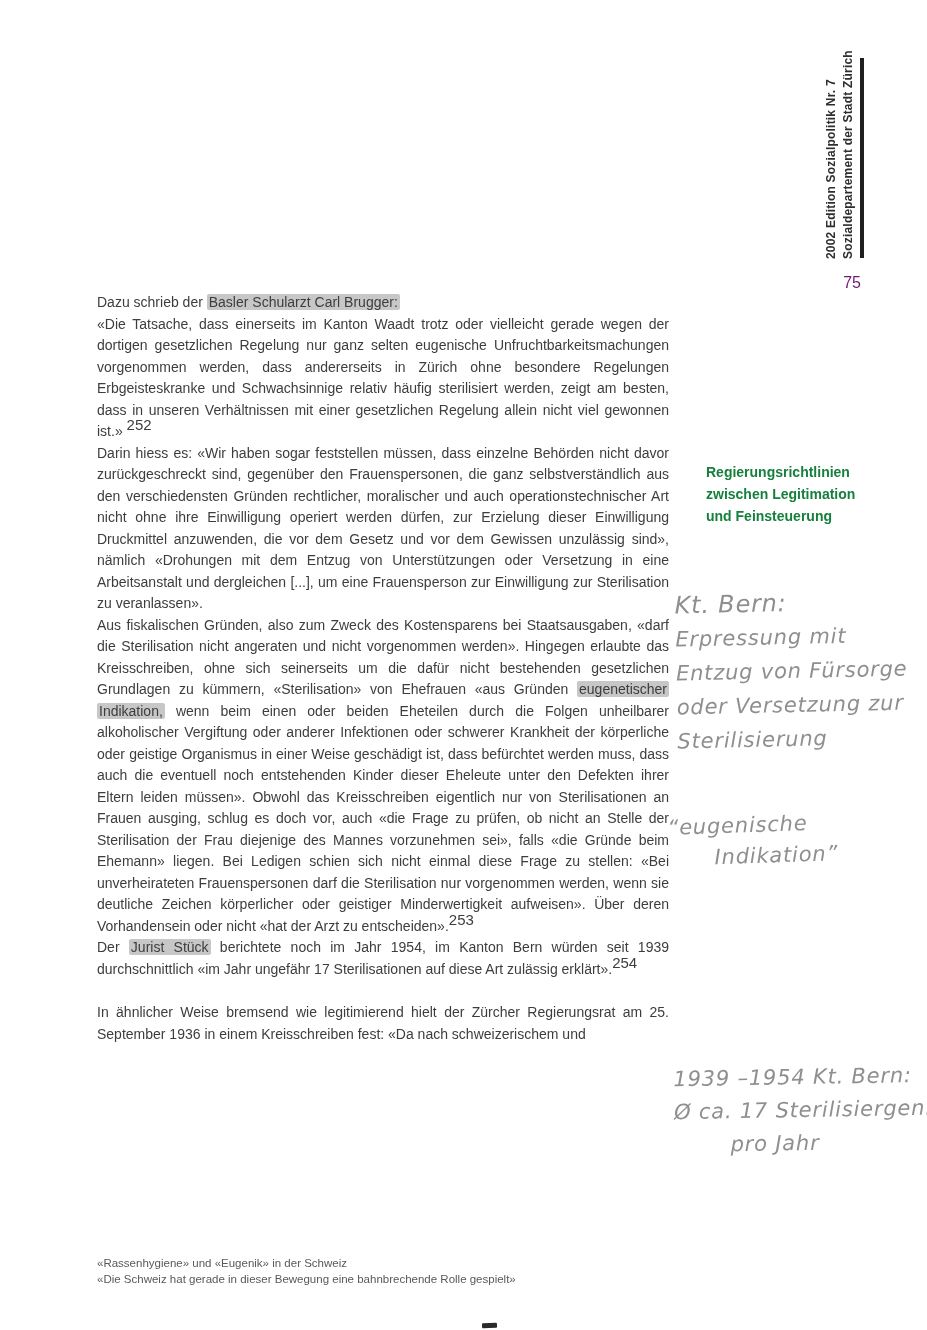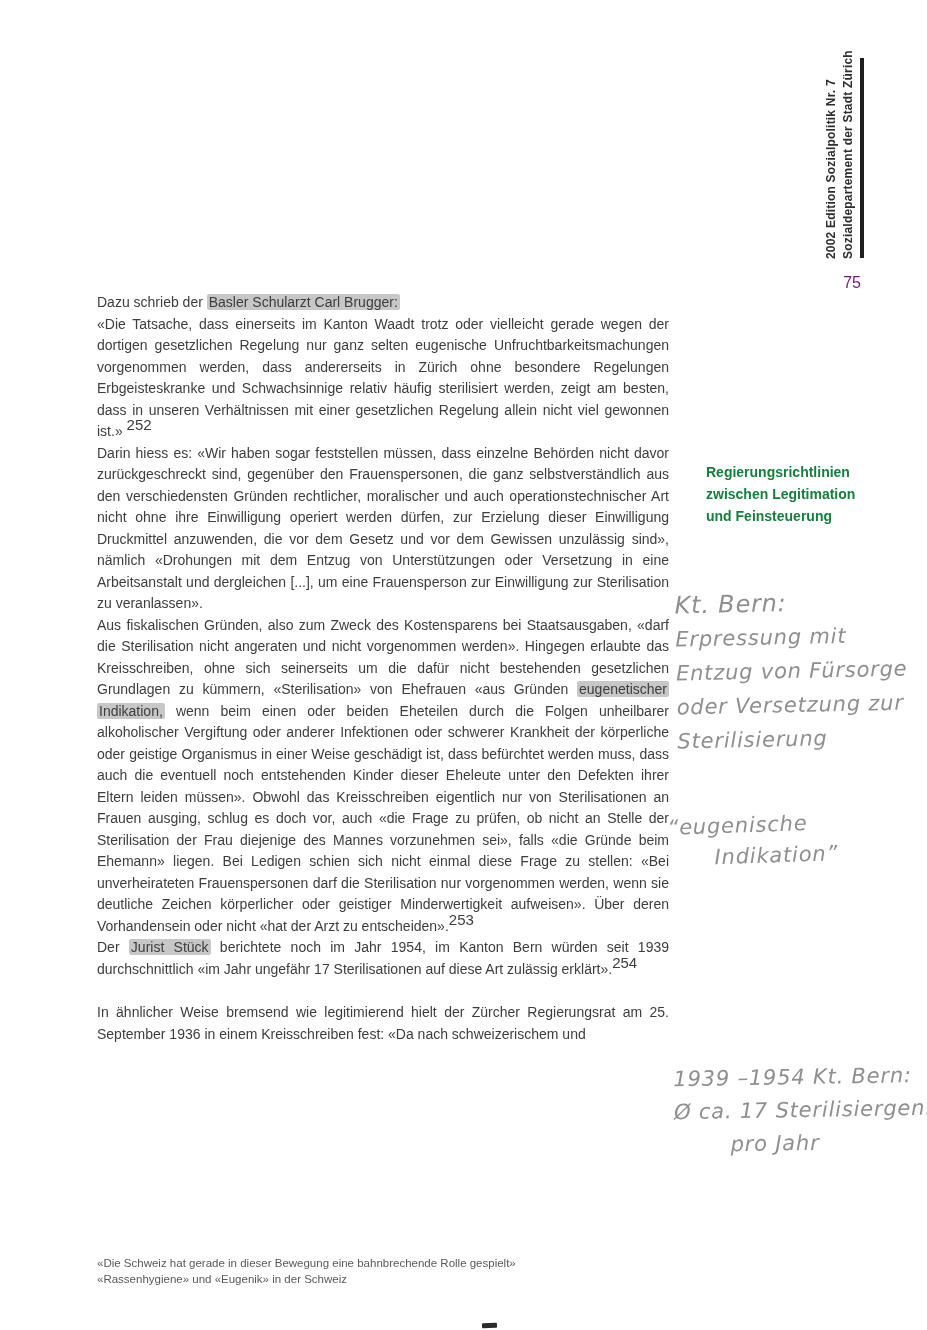--- a/index.html
+++ b/index.html
@@ -107,19 +107,19 @@
     <div class="indent">Indikation”</div>
   </div>
 
   <div class="hand hand3">
     <div>1939 –1954 Kt. Bern:</div>
     <div>Ø ca. 17 Sterilisiergen.</div>
     <div class="indent">pro Jahr</div>
   </div>
 
   <div class="footer">
+    <div>«Rassenhygiene» und «Eugenik» in der Schweiz</div>
     <div>«Die Schweiz hat gerade in dieser Bewegung eine bahnbrechende Rolle gespielt»</div>
-    <div>«Rassenhygiene» und «Eugenik» in der Schweiz</div>
   </div>
 
   <div class="bottom-mark"></div>
 
 </div>
 
 </body></html>

